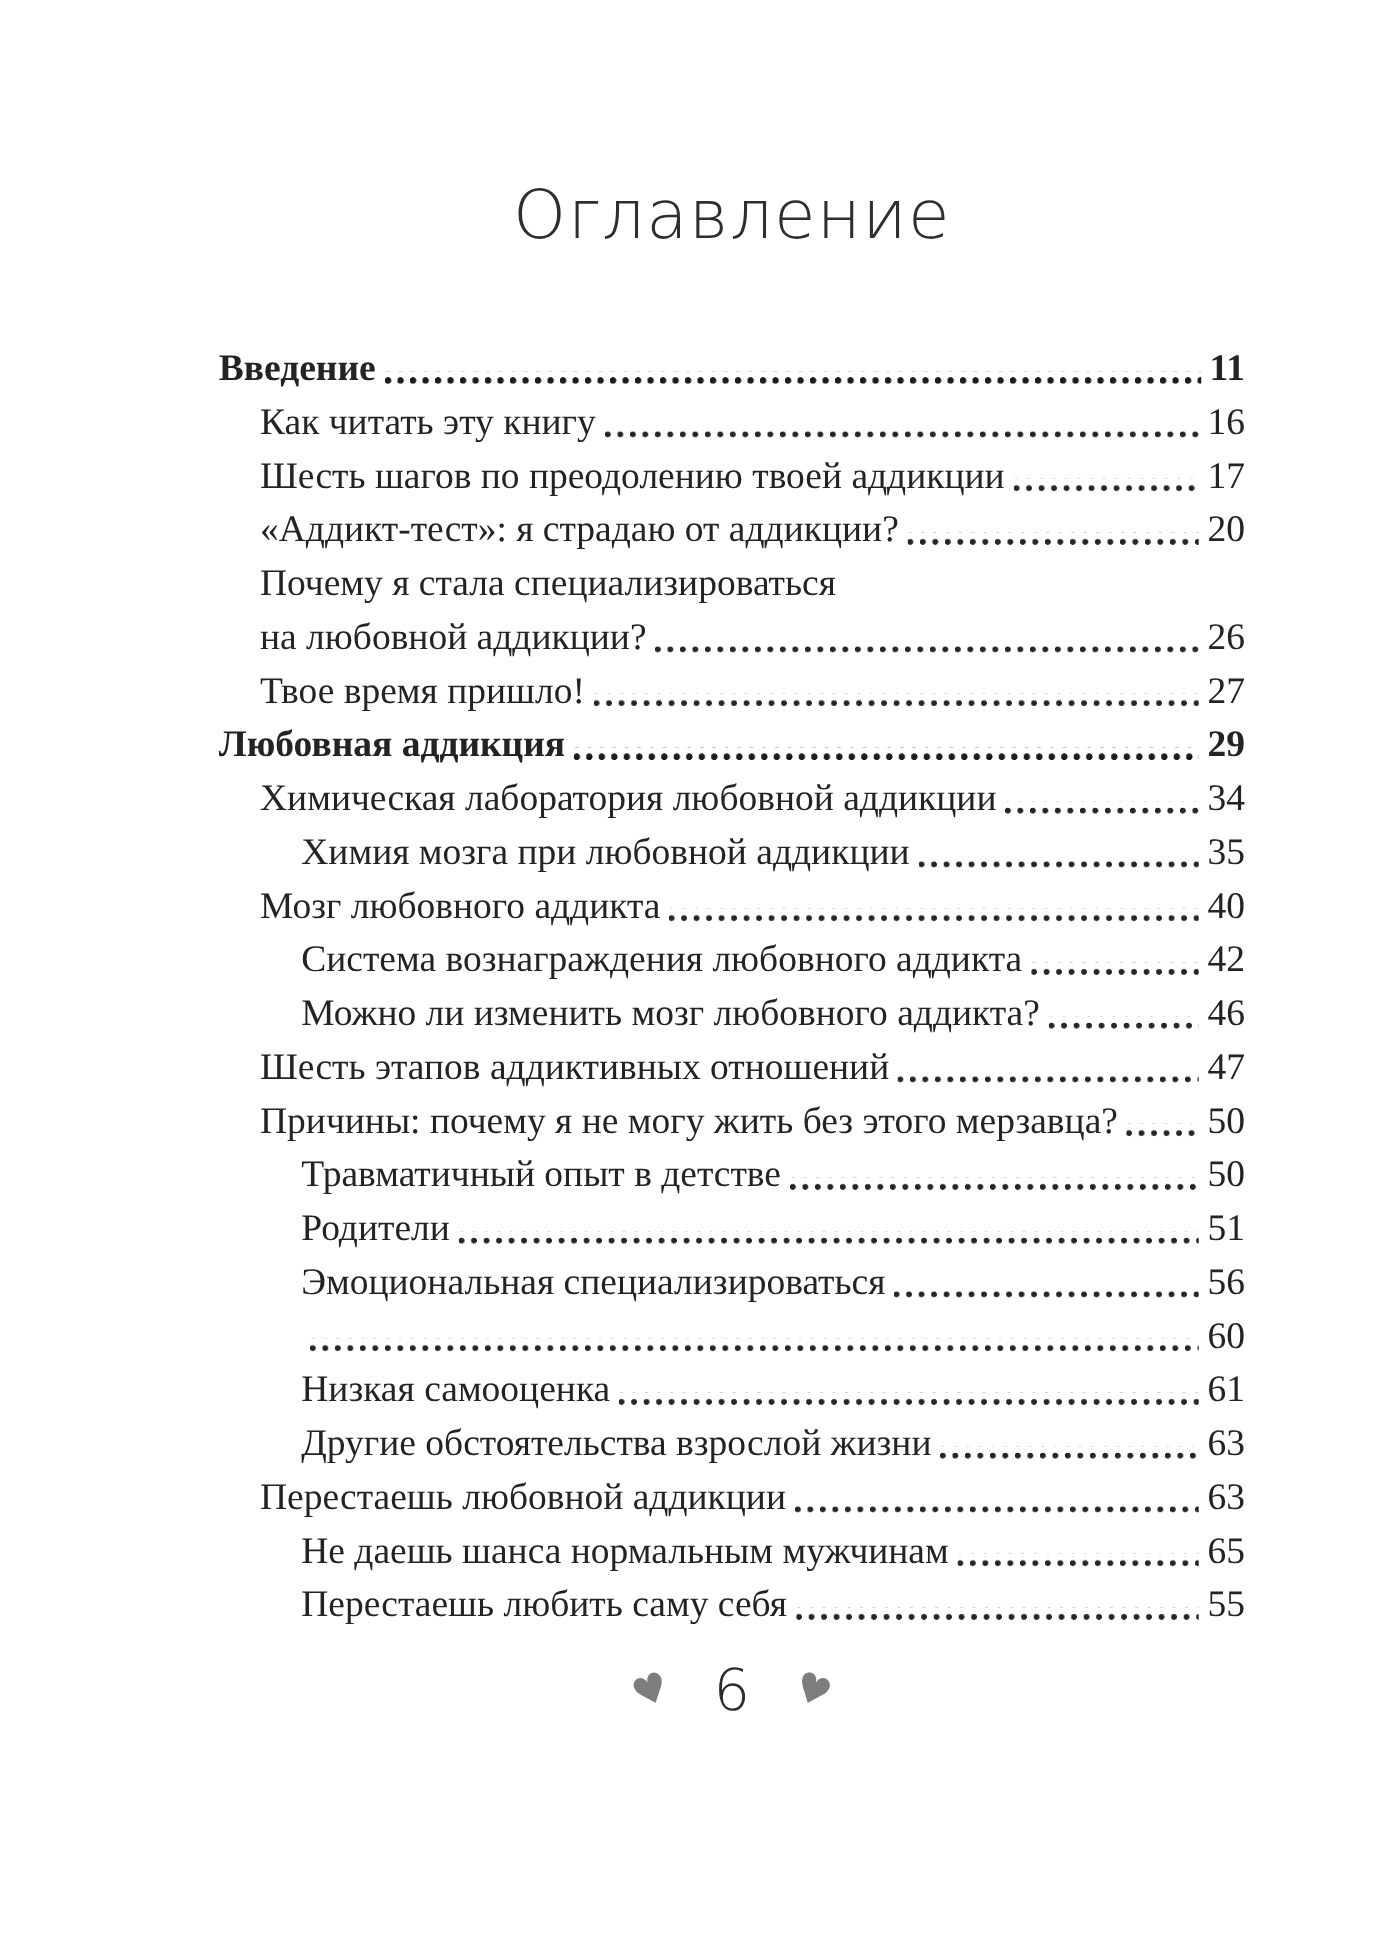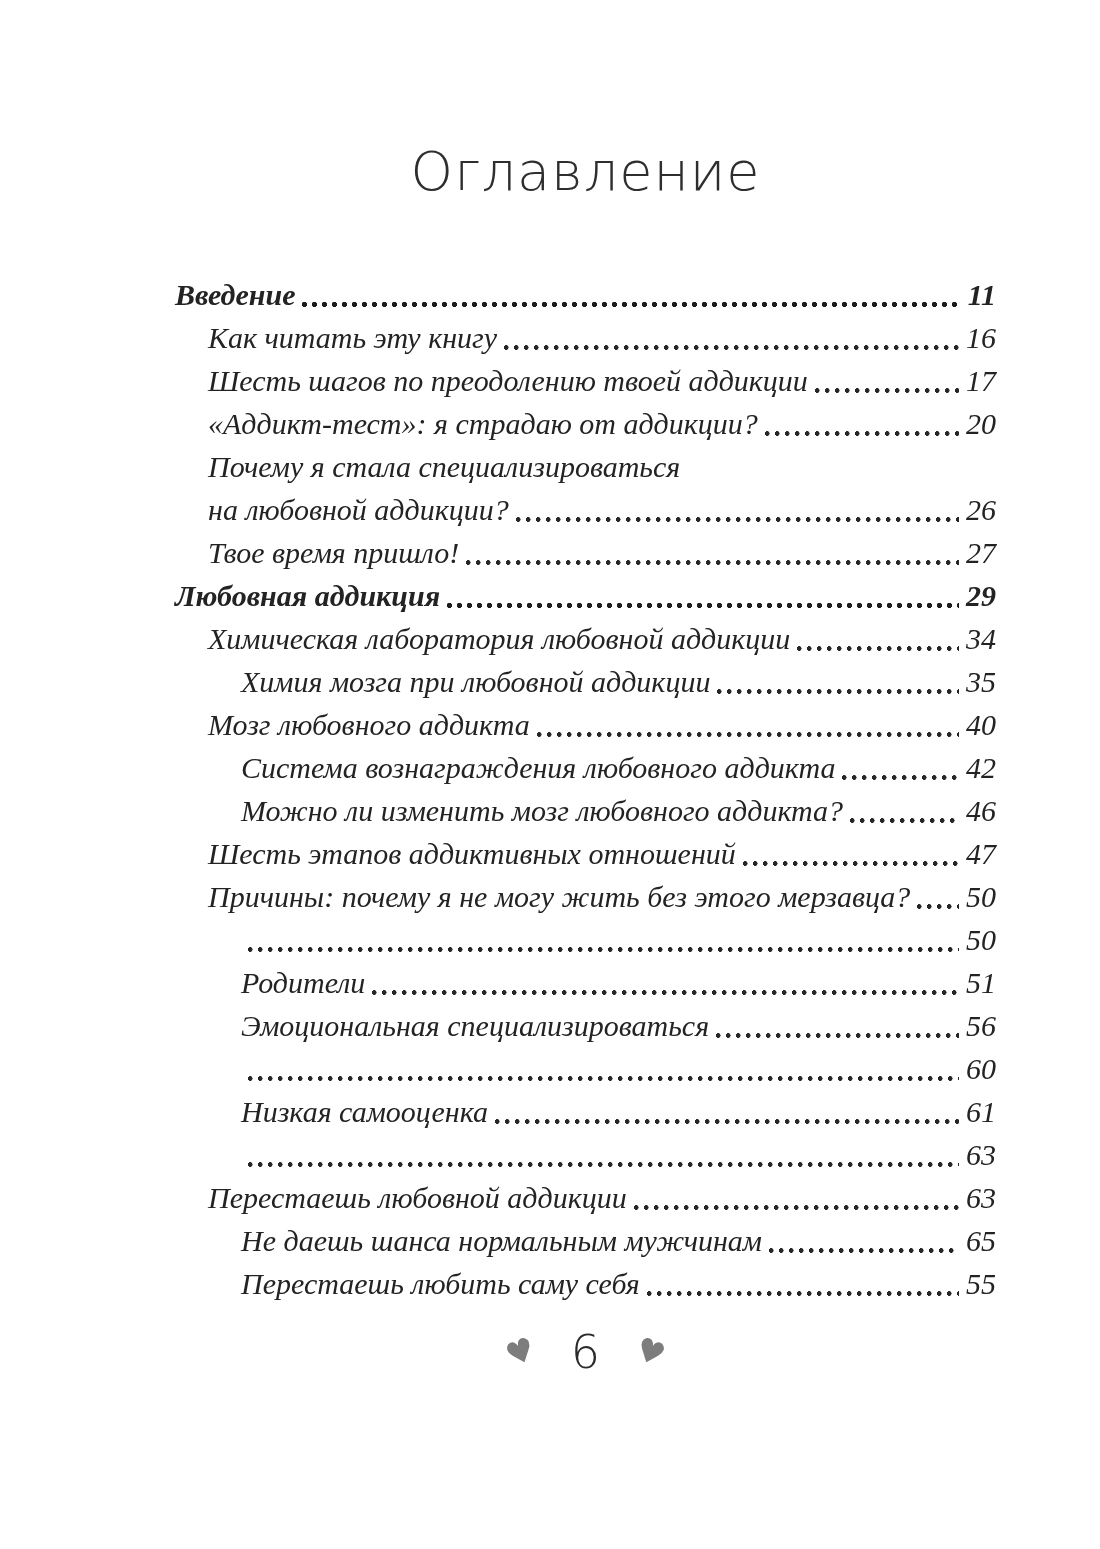--- a/index.html
+++ b/index.html
@@ -35,21 +35,20 @@
   .toc {
     width: 100%;
   }
   .toc-row {
     display: flex;
     align-items: baseline;
     height: 43px;
     font-size: 30px;
     line-height: 43px;
     white-space: nowrap;
-    font-style: italic;
   }
   .toc-row.bold { font-weight: 700; }
   .toc-row.lvl1 { padding-left: 33px; justify-content: space-between; }
   .toc-row.lvl2 { padding-left: 66px; }
   .toc-row.space-before { }
   .toc-label { flex: 0 0 auto; }
   .dots {
     flex: 1 1 auto;
     align-self: flex-end;
     height: 10px;
@@ -161,20 +160,21 @@
         <span class="toc-label">Шесть этапов аддиктивных отношений</span>
         <span class="dots"></span>
         <span class="toc-page">47</span>
       </div>
       <div class="toc-row lvl1">
         <span class="toc-label">Причины: почему я не могу жить без этого мерзавца?</span>
         <span class="dots"></span>
         <span class="toc-page">50</span>
       </div>
       <div class="toc-row lvl2">
+        <span class="toc-label">Травматичный опыт в детстве</span>
         <span class="dots"></span>
         <span class="toc-page">50</span>
       </div>
       <div class="toc-row lvl2">
         <span class="toc-label">Родители</span>
         <span class="dots"></span>
         <span class="toc-page">51</span>
       </div>
       <div class="toc-row lvl2">
         <span class="toc-label">Эмоциональная специализироваться</span>
@@ -184,20 +184,21 @@
       <div class="toc-row lvl2">
         <span class="dots"></span>
         <span class="toc-page">60</span>
       </div>
       <div class="toc-row lvl2">
         <span class="toc-label">Низкая самооценка</span>
         <span class="dots"></span>
         <span class="toc-page">61</span>
       </div>
       <div class="toc-row lvl2">
+        <span class="toc-label">Другие обстоятельства взрослой жизни</span>
         <span class="dots"></span>
         <span class="toc-page">63</span>
       </div>
       <div class="toc-row lvl1">
         <span class="toc-label">Перестаешь любовной аддикции</span>
         <span class="dots"></span>
         <span class="toc-page">63</span>
       </div>
       <div class="toc-row lvl2">
         <span class="toc-label">Не даешь шанса нормальным мужчинам</span>

